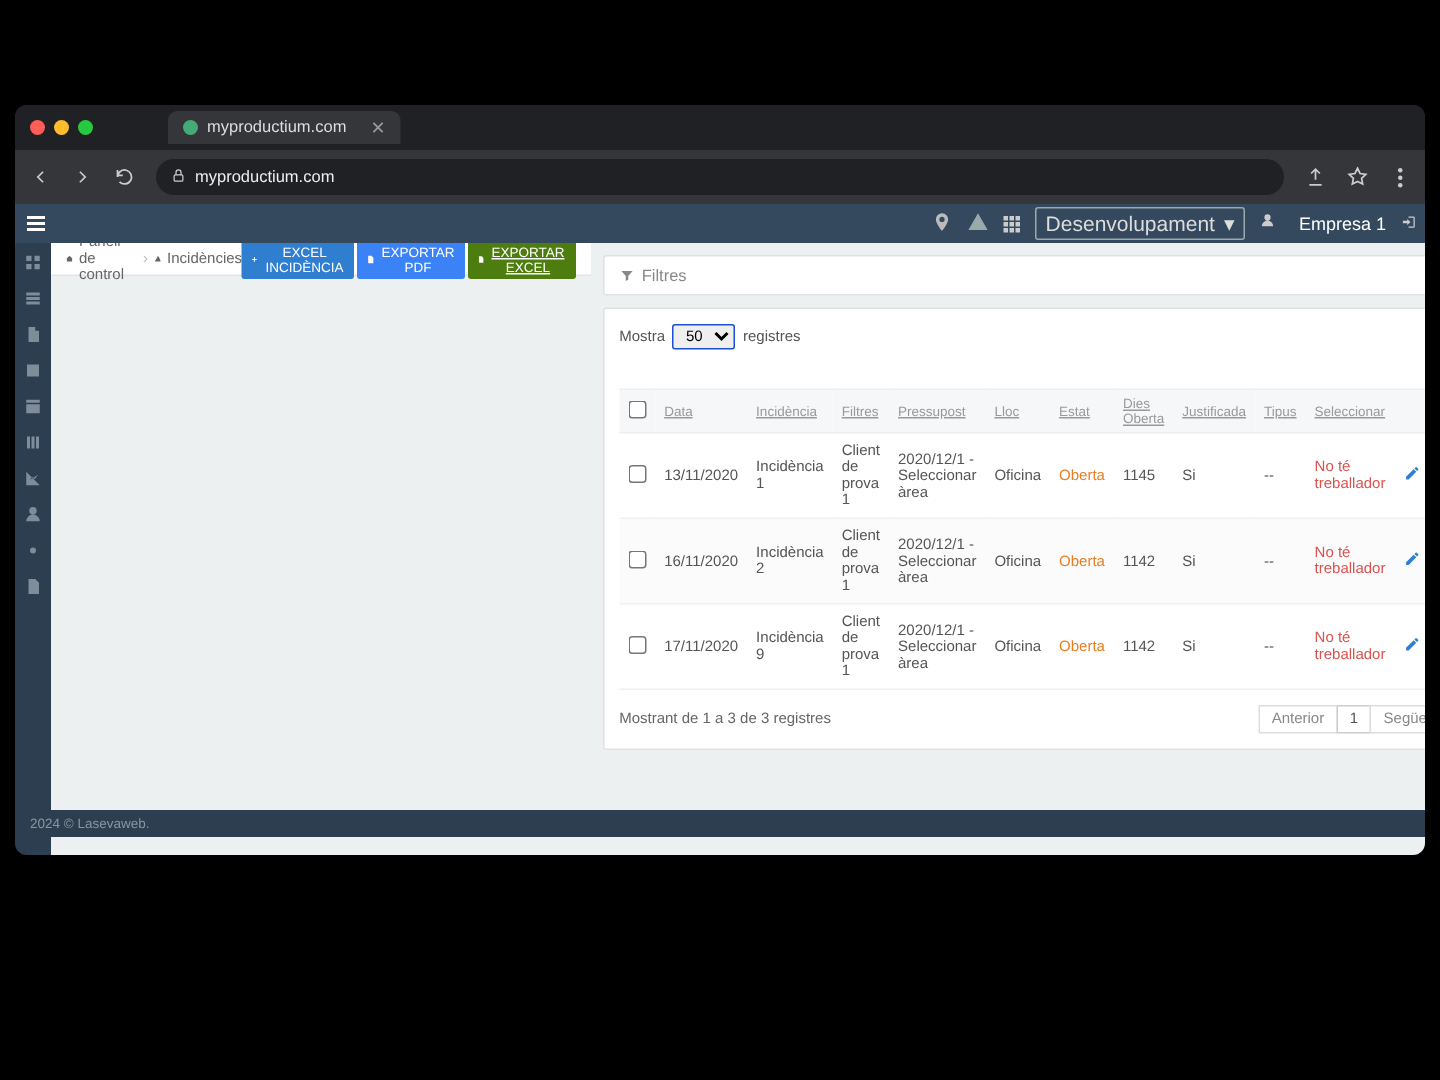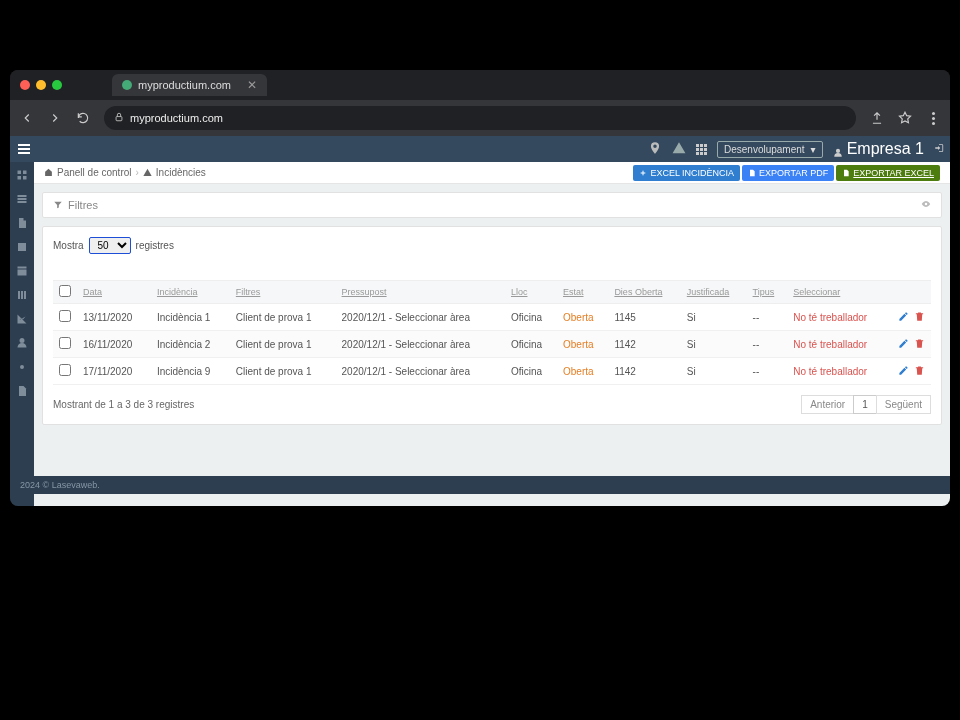--- a/index.html
+++ b/index.html
@@ -1,19 +1,19 @@
 <!DOCTYPE html>
 <html><head>
 <meta charset="utf-8">
 <style>
 * { margin: 0; padding: 0; box-sizing: border-box; font-family: -apple-system, "Segoe UI", Arial, sans-serif; }
 body { background: #000; width: 960px; height: 720px; overflow: hidden; }
 
 .browser-window {
-  position: absolute; left: 10px; top: 70px; width: 940px; height: 436px;
+  position: absolute; left: 10px; top: 70px; width: 940px; height: 500px;
   background: #202124; border-radius: 8px; overflow: hidden;
   box-shadow: 0 8px 24px rgba(0,0,0,.5);
 }
 
 
 .tabstrip { height: 30px; display: flex; align-items: center; padding: 0 10px; background: #202124; }
 .traffic { display: flex; gap: 6px; margin-right: 50px; }
 .dot { width: 10px; height: 10px; border-radius: 50%; }
 .dot.r { background: #ff5f56; } .dot.y { background: #ffbd2e; } .dot.g { background: #27c93f; }
 .tab { display: flex; align-items: center; background: #35363a; color: #ddd; font-size: 11px; padding: 4px 10px; border-radius: 6px 6px 0 0; gap: 6px; }
@@ -33,31 +33,31 @@
 
 .app { position: absolute; top: 66px; left: 0; right: 0; bottom: 0; display: flex; flex-direction: column; }
 
 .app-topbar { height: 26px; background: #34495e; display: flex; align-items: center; justify-content: space-between; padding: 0 6px; color: #fff; font-size: 11px; }
 .hamburger { width: 16px; display: flex; flex-direction: column; gap: 2px; cursor: pointer; padding: 2px; }
 .hamburger span { height: 2px; background: #fff; }
 .topbar-right { display: flex; align-items: center; gap: 10px; }
 .top-icon svg { width: 14px; height: 14px; fill: #bbb; }
 .apps-grid { display: grid; grid-template-columns: repeat(3, 3px); grid-template-rows: repeat(3, 3px); gap: 1px; }
 .apps-grid span { background: #ccc; }
-.dev-select { background: transparent; border: 1px solid #9aa; color: #ddd; font-size: 10px; padding: 2px 6px; border-radius: 2px; display: flex; align-items: center; gap: 6px; cursor: pointer; }
-.company { display: flex; align-items: flex-end; gap: 4px; font-size: 16px; }
+.dev-select { background: transparent; border: 1px solid #9aa; color: #ddd; font-size: 14px; padding: 2px 6px; border-radius: 2px; display: flex; align-items: center; gap: 6px; cursor: pointer; }
+.company { display: flex; align-items: flex-start; gap: 16px; font-size: 12px; }
 .company svg, .logout svg { width: 10px; height: 10px; fill: #ccc; }
 
 .app-body { flex: 1; display: flex; overflow: hidden; }
 
 .sidebar { width: 24px; background: #2c3e50; display: flex; flex-direction: column; align-items: center; padding-top: 6px; gap: 10px; }
 .sidebar .sb-item { width: 14px; height: 14px; display: flex; align-items: center; justify-content: center; cursor: pointer; }
 .sidebar svg { width: 12px; height: 12px; fill: #7f8c9a; }
 
-.main { flex: 1; background: #ecf0f1; display: flex; flex-direction: column; overflow: hidden; }
+.main { flex: 1; background: #ecf0f1; display: flex; flex-direction: row; overflow: hidden; }
 
 .breadcrumb-row { height: 22px; background: #fff; border-bottom: 1px solid #e5e5e5; display: flex; align-items: center; justify-content: space-between; padding: 0 10px; font-size: 10px; color: #666; }
 .breadcrumb { display: flex; align-items: center; gap: 4px; }
 .breadcrumb svg { width: 9px; height: 9px; fill: #666; }
 .breadcrumb .sep { color: #bbb; }
 .action-btns { display: flex; gap: 2px; }
 .btn { font-size: 9px; color: #fff; padding: 3px 6px; border-radius: 2px; display: flex; align-items: center; gap: 3px; cursor: pointer; border: none; }
 .btn svg { width: 8px; height: 8px; fill: #fff; }
 .btn-blue { background: #2f7ed0; }
 .btn-red { background: #3b82f6; }

